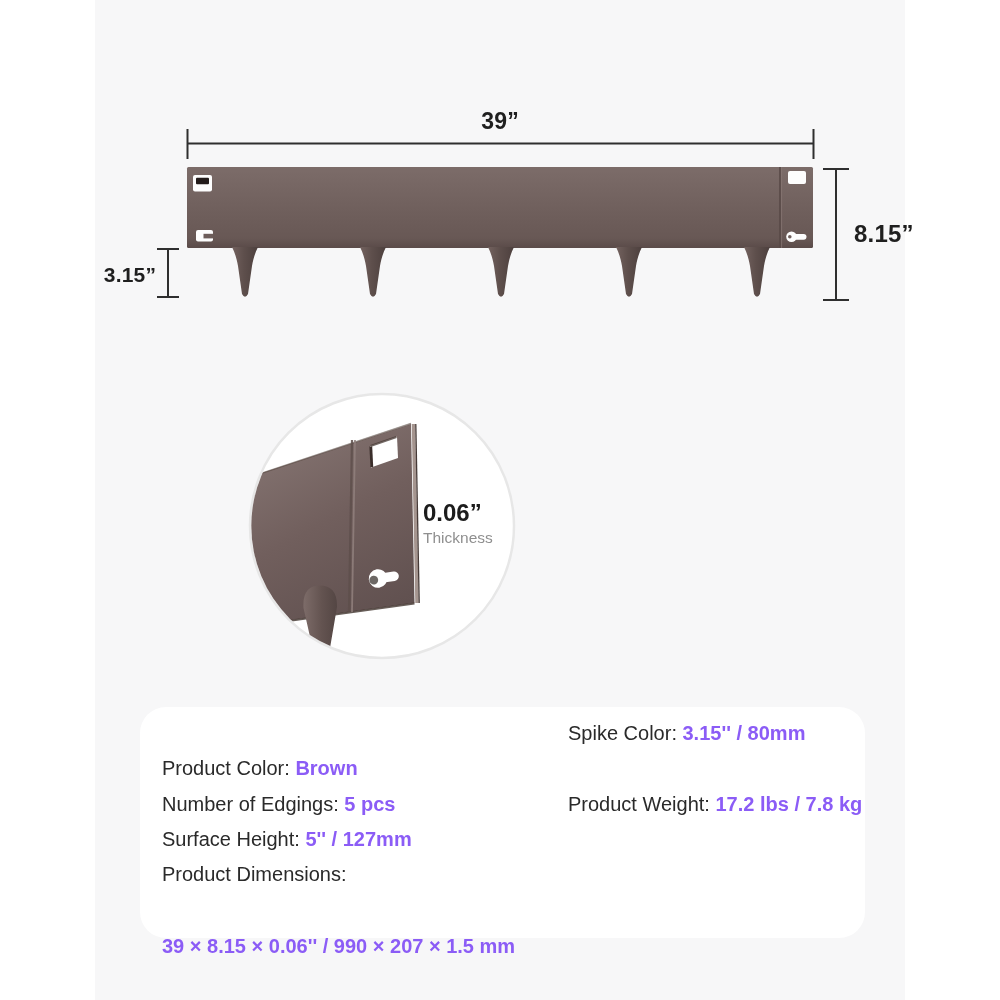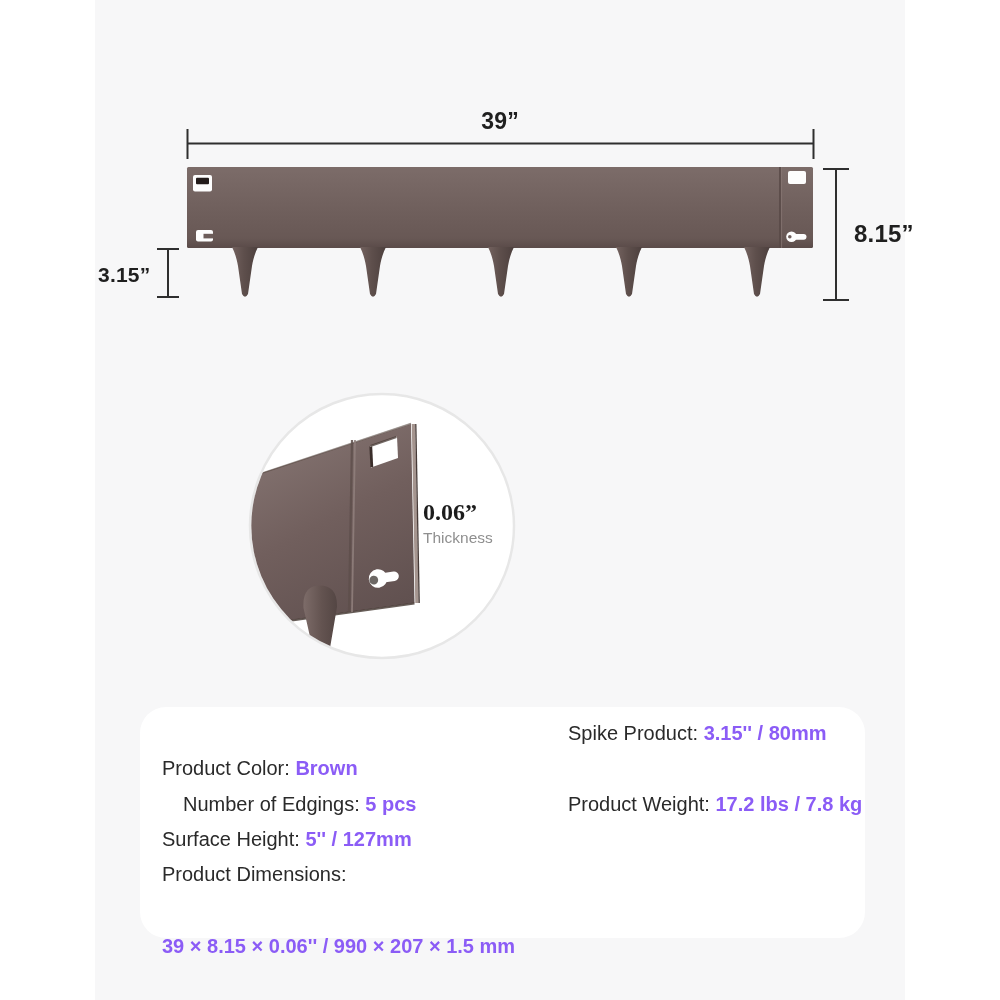--- a/index.html
+++ b/index.html
@@ -5,31 +5,31 @@
   html,body{margin:0;padding:0;background:#ffffff;}
   .canvas{
     position:relative;width:892px;height:1000px;background:#ffffff;
     font-family:"Liberation Sans","DejaVu Sans",sans-serif;overflow:hidden;padding-left:32px;
   }
   .content-col{position:absolute;left:95px;top:0;width:810px;height:1000px;background:#f7f7f8;}
   .diagram-svg{position:absolute;left:0;top:0;width:1000px;height:1000px;}
   .dim-label{position:absolute;color:#1f1f1f;font-weight:bold;letter-spacing:0.2px;}
   .dim-39{left:460px;top:108px;width:80px;text-align:center;font-size:23px;}
   .dim-815{left:841px;top:220px;font-size:24px;margin-left:13px;}
-  .dim-315{left:98px;top:263px;width:64px;text-align:left;font-size:21px;}
-  .thick-value{position:absolute;left:423px;top:499px;font-size:24px;font-weight:bold;color:#1c1c1c;font-family:Liberation Serif, serif;}
+  .dim-315{left:98px;top:263px;width:64px;text-align:center;font-size:21px;}
+  .thick-value{position:absolute;left:423px;top:499px;font-size:24px;font-weight:bold;color:#1c1c1c;}
   .thick-sub{position:absolute;left:423px;top:529px;font-size:15.5px;color:#8f8f8f;}
   .spec-panel{
     position:absolute;left:140px;top:707px;width:725px;height:231px;
     background:#ffffff;border-radius:26px;
   }
   .spec-row{position:absolute;font-size:20px;white-space:nowrap;line-height:21px;}
   .spec-row .lbl{color:#2a2a2a;font-weight:normal;}
   .spec-row .val{color:#8b5cf6;font-weight:bold;}
-  .rowL1{left:22px;top:758px;} .rowL2{left:22px;top:794px;margin-left:21px;}
+  .rowL1{left:22px;top:758px;} .rowL2{left:22px;top:794px;}
   .rowL3{left:22px;top:829px;text-align:center;} .rowL4{left:22px;top:864px;}
   .rowL5{left:22px;top:936px;}
   .rowR1{left:428px;top:723px;} .rowR2{left:428px;top:759px;}
   .rowR3{left:428px;top:794px;}
   
   .spec-panel .spec-row{transform:translateY(-707px);}
 </style>
 </head>
 <body>
 
@@ -147,21 +147,21 @@
   </svg>
 
   <div class="dim-label dim-39">39”</div>
   <div class="dim-label dim-815">8.15”</div>
   <div class="dim-label dim-315">3.15”</div>
   <div class="thick-value">0.06”</div>
   <div class="thick-sub">Thickness</div>
 
   <div class="spec-panel">
     <div class="spec-row rowR1">
-      <span class="lbl">Spike Product: </span><span class="val">3.15'' / 80mm</span>
+      <span class="lbl">Spike Color: </span><span class="val">3.15'' / 80mm</span>
     </div>
     <div class="spec-row rowR3">
       <span class="lbl">Product Weight: </span><span class="val">17.2 lbs / 7.8 kg</span>
     </div>
     <div class="spec-row rowL1">
       <span class="lbl">Product Color: </span><span class="val">Brown</span>
     </div>
     <div class="spec-row rowL2">
       <span class="lbl">Number of Edgings: </span><span class="val">5 pcs</span>
     </div>

